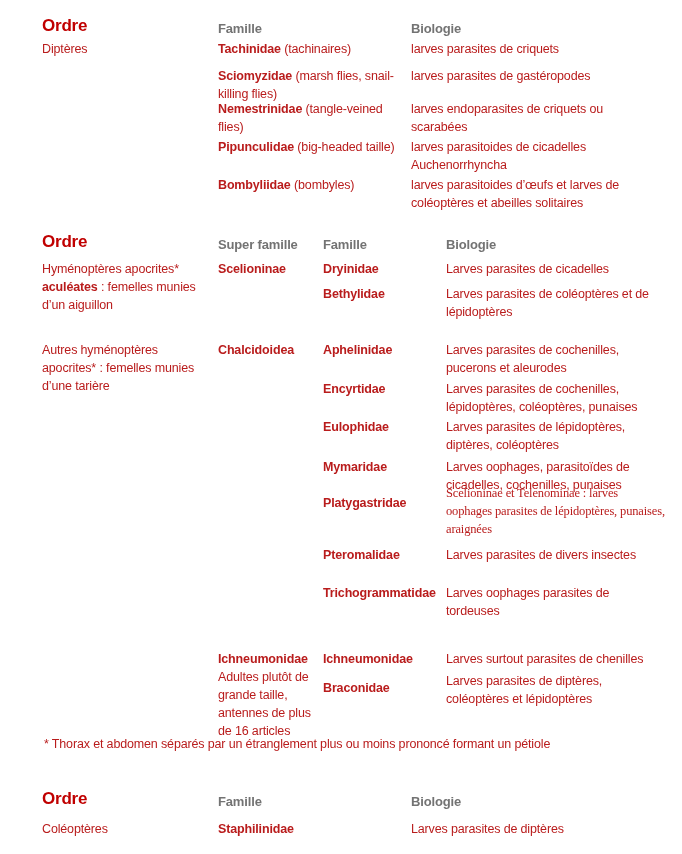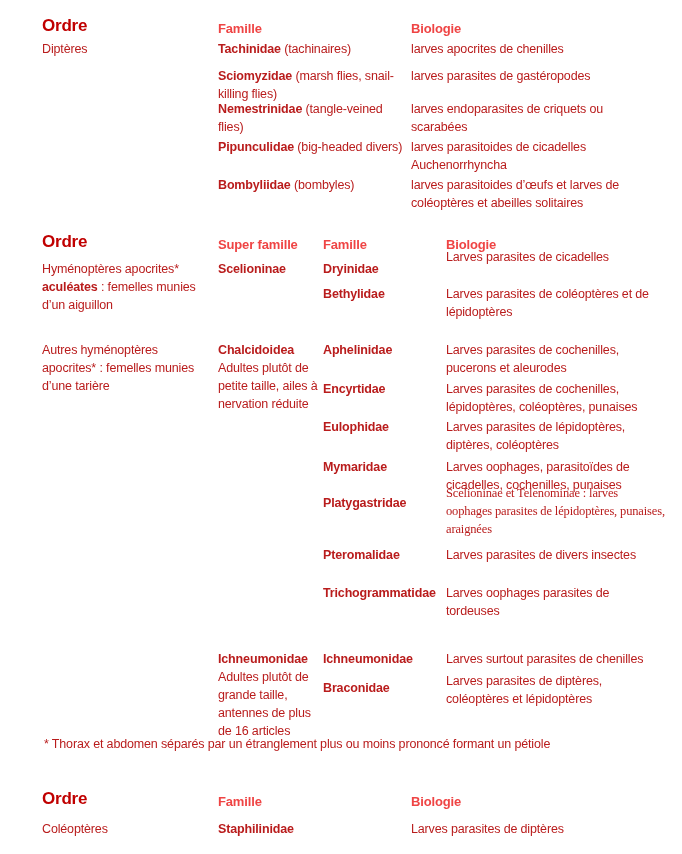--- a/index.html
+++ b/index.html
@@ -16,21 +16,21 @@
     color:#b91c1c;
   }
   .b{font-weight:bold;}
   .hdr-lg{
     position:absolute;
     font-size:17px;font-weight:bold;color:#C00000;
     letter-spacing:-0.2px;
   }
   .hdr-sm{
     position:absolute;
-    font-size:13px;font-weight:bold;color:#ef4444;
+    font-size:13px;font-weight:bold;color:#737373;
     letter-spacing:-0.15px;
   }
   
   .c1{left:42px;width:168px;}
   .c2{left:218px;width:190px;}
   .c3{left:411px;width:245px;}
   .sc2{left:218px;width:100px;}
   .sc3{left:323px;width:118px;}
   .sc4{left:446px;width:220px;}
 </style>
@@ -40,34 +40,34 @@
 <div>
   <div class="hdr-lg" style="left:42px;top:16px;">Ordre</div>
   <div class="hdr-sm" style="left:218px;top:21px;">Famille</div>
   <div class="hdr-sm" style="left:411px;top:21px;">Biologie</div>
 
   <div class="cell c1" style="top:40px;">Diptères</div>
 
   <div class="cell c2" style="top:40px;">
     <span class="b">Tachinidae</span><span> (tachinaires)</span>
   </div>
-  <div class="cell c3" style="top:40px;">larves apocrites de chenilles</div>
+  <div class="cell c3" style="top:40px;">larves parasites de criquets</div>
 
   <div class="cell c2" style="top:67px;">
     <span class="b">Sciomyzidae</span><span> (marsh flies, snail-killing flies)</span>
   </div>
   <div class="cell c3" style="top:67px;">larves parasites de gastéropodes</div>
 
   <div class="cell c2" style="top:100px;">
     <span class="b">Nemestrinidae</span><span> (tangle-veined flies)</span>
   </div>
   <div class="cell c3" style="top:100px;">larves endoparasites de criquets ou scarabées</div>
 
   <div class="cell c2" style="top:138px;">
-    <span class="b">Pipunculidae</span><span> (big-headed divers)</span>
+    <span class="b">Pipunculidae</span><span> (big-headed taille)</span>
   </div>
   <div class="cell c3" style="top:138px;">larves parasitoides de cicadelles Auchenorrhyncha</div>
 
   <div class="cell c2" style="top:176px;">
     <span class="b">Bombyliidae</span><span> (bombyles)</span>
   </div>
   <div class="cell c3" style="top:176px;">larves parasitoides d’œufs et larves de coléoptères et abeilles solitaires</div>
 </div>
 
 <div>
@@ -77,30 +77,29 @@
   <div class="hdr-sm" style="left:446px;top:237px;">Biologie</div>
 
   <div class="cell c1" style="top:260px;">
     <span>Hyménoptères apocrites* </span><span class="b">aculéates</span><span> : femelles munies d’un aiguillon</span>
   </div>
   <div class="cell sc2" style="top:260px;">
     <div class="b">Scelioninae</div>
     <div></div>
   </div>
   <div class="cell sc3 b" style="top:260px;">Dryinidae</div>
-  <div class="cell sc4" style="top:248px;">Larves parasites de cicadelles</div>
+  <div class="cell sc4" style="top:260px;">Larves parasites de cicadelles</div>
   <div class="cell sc3 b" style="top:285px;">Bethylidae</div>
   <div class="cell sc4" style="top:285px;">Larves parasites de coléoptères et de lépidoptères</div>
 
   <div class="cell c1" style="top:341px;">
     <span>Autres hyménoptères apocrites* : femelles munies d’une tarière</span><span class="b"></span><span></span>
   </div>
   <div class="cell sc2" style="top:341px;">
     <div class="b">Chalcidoidea</div>
-    <div>Adultes plutôt de petite taille, ailes à nervation réduite</div>
   </div>
   <div class="cell sc3 b" style="top:341px;">Aphelinidae</div>
   <div class="cell sc4" style="top:341px;">Larves parasites de cochenilles, pucerons et aleurodes</div>
   <div class="cell sc3 b" style="top:380px;">Encyrtidae</div>
   <div class="cell sc4" style="top:380px;">Larves parasites de cochenilles, lépidoptères, coléoptères, punaises</div>
   <div class="cell sc3 b" style="top:418px;">Eulophidae</div>
   <div class="cell sc4" style="top:418px;">Larves parasites de lépidoptères, diptères, coléoptères</div>
   <div class="cell sc3 b" style="top:458px;">Mymaridae</div>
   <div class="cell sc4" style="top:458px;">Larves oophages, parasitoïdes de cicadelles, cochenilles, punaises</div>
   <div class="cell sc3 b" style="top:494px;">Platygastridae</div>

